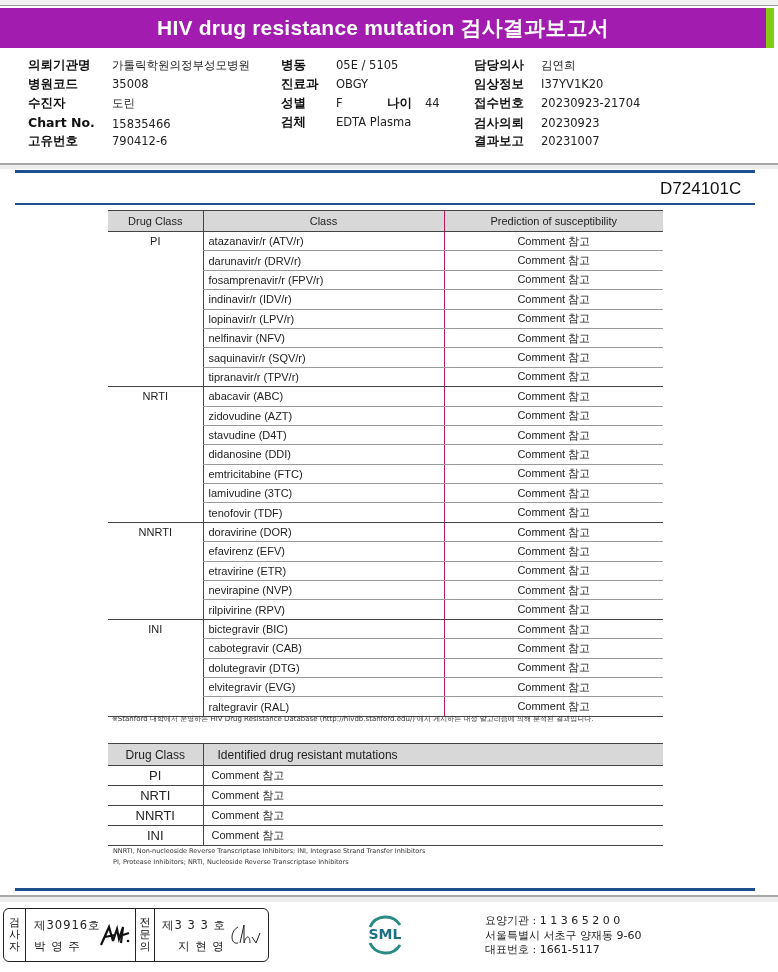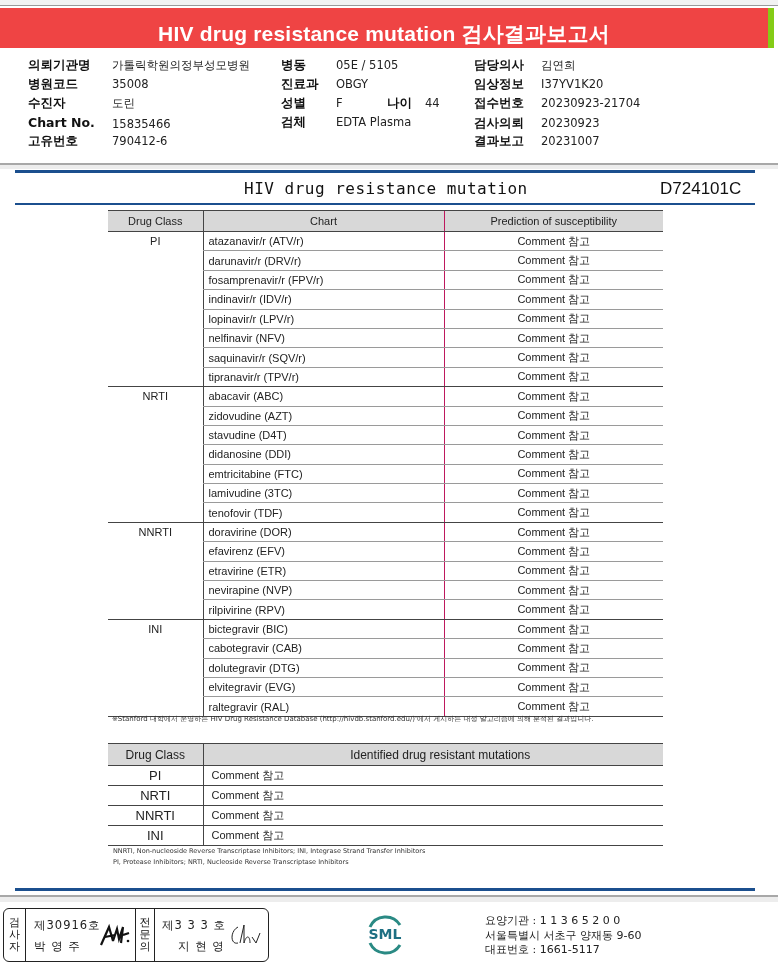--- a/index.html
+++ b/index.html
@@ -1,20 +1,20 @@
 <!DOCTYPE html>
 <html><head>
 <meta charset="utf-8">
 <style>
   * { box-sizing: border-box; margin: 0; padding: 0; }
   html, body { width: 778px; height: 972px; background: #ffffff; overflow: hidden; }
   body { font-family: "DejaVu Sans", sans-serif; color: #111; position: relative; }
 
   .top-strip { position: absolute; left: 0; top: 0; width: 778px; height: 6px; background: #f2f2f2; border-bottom: 1px solid #9a9a9a; }
-  .title-bar { position: absolute; left: 0; top: 8px; width: 774px; height: 40px; background: #ef4444; border-right: 6px solid #84cc16; display: flex; align-items: flex-end; justify-content: center; }
+  .title-bar { position: absolute; left: 0; top: 8px; width: 774px; height: 40px; background: #a21caf; border-right: 8px solid #84cc16; display: flex; align-items: center; justify-content: center; }
   .title-bar span { color: #ffffff; font-family: "Liberation Sans", sans-serif; font-weight: bold; font-size: 21px; letter-spacing: 0.2px; }
 
   .info { position: absolute; left: 0; top: 54px; width: 778px; height: 100px; }
   .info .lbl { position: absolute; font-family: "DejaVu Sans", sans-serif; font-weight: bold; font-size: 12.5px; color: #111; }
   .info .val { position: absolute; font-family: "DejaVu Sans", sans-serif; font-size: 11.5px; color: #222; }
 
   .gray-sep { position: absolute; left: 0; width: 778px; height: 6px; background: #ededed; border-top: 2px solid #a8a8a8; }
   .blue-rule { position: absolute; left: 15px; width: 740px; height: 3px; background: #1b4f8e; }
 
   .sec-title { position: absolute; left: 0; top: 176px; width: 778px; height: 26px; }
@@ -28,21 +28,21 @@
   #susc-table td.cls { text-align: center; vertical-align: top; padding-top: 3px; border-bottom: 1px solid #444; }
   #susc-table td.drug, #susc-table th.c2 { border-left: 1px solid #444; }
   #susc-table td.pred, #susc-table th.c3 { border-left: 1px solid #be185d; text-align: center; }
   #susc-table tr.grp-end td { border-bottom: 1px solid #444; }
 
   .footnote { position: absolute; left: 112px; top: 714px; width: 550px; font-family: "DejaVu Sans", sans-serif; font-size: 7px; color: #333; line-height: 10px; }
 
   #mut-table { left: 108px; top: 743px; width: 555px; }
   #mut-table th { background: #d8d8d8; font-weight: normal; height: 22px; border-top: 1px solid #444; border-bottom: 1px solid #444; font-size: 12px; }
   #mut-table th.c1 { width: 95px; }
-  #mut-table th.c2 { text-align: center; padding-left: 14px; border-left: 1px solid #444; }
+  #mut-table th.c2 { text-align: left; padding-left: 14px; border-left: 1px solid #444; }
   #mut-table td { height: 20px; border-bottom: 1px solid #444; }
   #mut-table td.cls { text-align: center; font-size: 13px; }
   #mut-table td.mut { border-left: 1px solid #444; padding-left: 8px; font-size: 11px; }
 
   .abbr { position: absolute; left: 113px; top: 846px; font-family: "DejaVu Sans", sans-serif; font-size: 6.5px; color: #333; line-height: 11px; }
 
   .sig-box { position: absolute; left: 3px; top: 908px; width: 266px; height: 54px; border: 1px solid #222; border-radius: 6px; }
   .sig-box .vcell { position: absolute; top: 0; height: 52px; border-right: 1px solid #222; display: flex; flex-direction: column; align-items: center; justify-content: center; font-size: 11px; line-height: 12px; }
   .sig-box .txt { position: absolute; font-size: 11.5px; color: #222; letter-spacing: 1px; }
   .sig { position: absolute; }
@@ -91,30 +91,29 @@
   <span class="lbl" style="left:474px;top:61px">검사의뢰</span>
   <span class="val" style="left:541px;top:62px">20230923</span>
   <span class="lbl" style="left:474px;top:79px">결과보고</span>
   <span class="val" style="left:541px;top:80px">20231007</span>
 </div>
 
 <div class="gray-sep" style="top:163px"></div>
 <div class="blue-rule" style="top:170px"></div>
 
 <div class="sec-title">
-  <span class="t">HIV drug resistance mutation</span>
   <span class="code">D724101C</span>
 </div>
 <div class="blue-rule" style="top:203px;height:2px"></div>
 
 <table id="susc-table">
   <thead>
     <tr>
       <th style="width:95px">Drug Class</th>
-      <th class="c2" style="width:241px">Chart</th>
+      <th class="c2" style="width:241px">Class</th>
       <th class="c3">Prediction of susceptibility</th>
     </tr>
   </thead>
   <tbody id="susc-body">
       <tr>
         <td class="cls" rowspan="8">PI</td>
         <td class="drug">atazanavir/r (ATV/r)</td>
         <td class="pred">Comment 참고</td>
       </tr>
       <tr>

